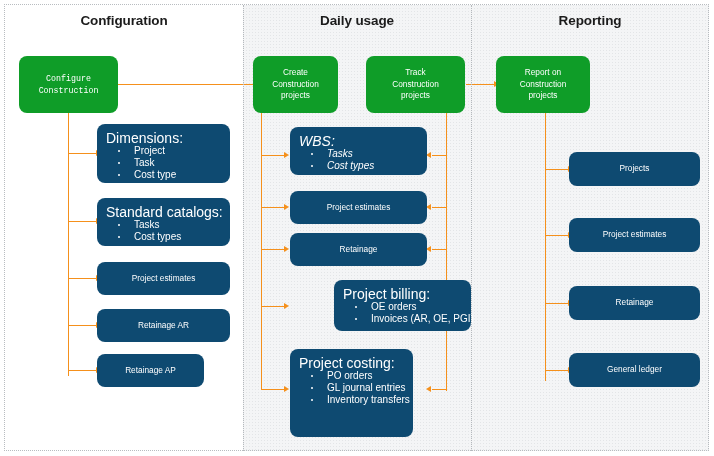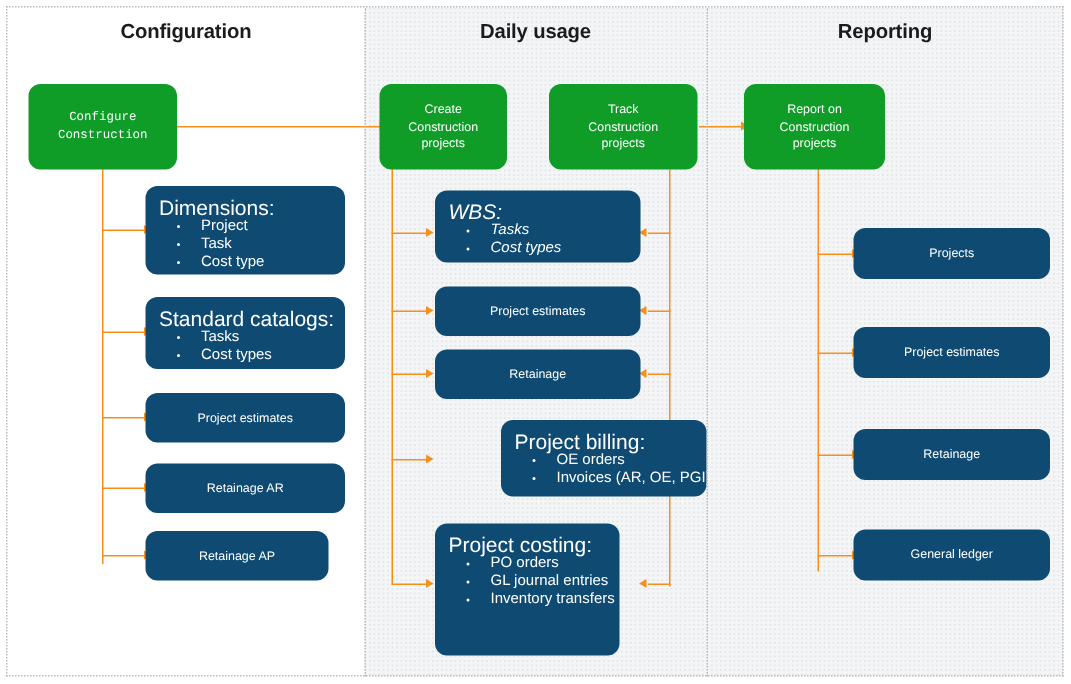--- a/index.html
+++ b/index.html
@@ -235,21 +235,21 @@
   </div>
 
   <div class="node blue centered" style="left:97px;top:262px;width:133px;height:33px;">
     <span>Project estimates</span>
   </div>
 
   <div class="node blue centered" style="left:97px;top:309px;width:133px;height:33px;">
     <span>Retainage AR</span>
   </div>
 
-  <div class="node blue centered" style="left:97px;top:354px;width:122px;height:33px;align-items:center;">
+  <div class="node blue centered" style="left:97px;top:354px;width:107px;height:33px;align-items:center;">
     <span>Retainage AP</span>
   </div>
 
   <div class="node green" style="left:253px;top:56px;width:85px;height:57px;">
     <span>
       <span>Create</span><br>
       <span>Construction</span><br>
       <span>projects</span>
     </span>
   </div>

